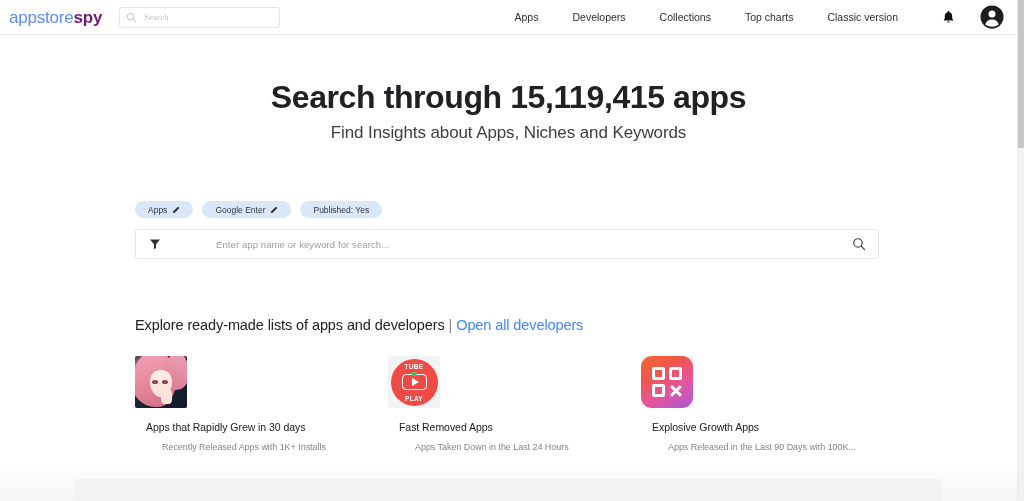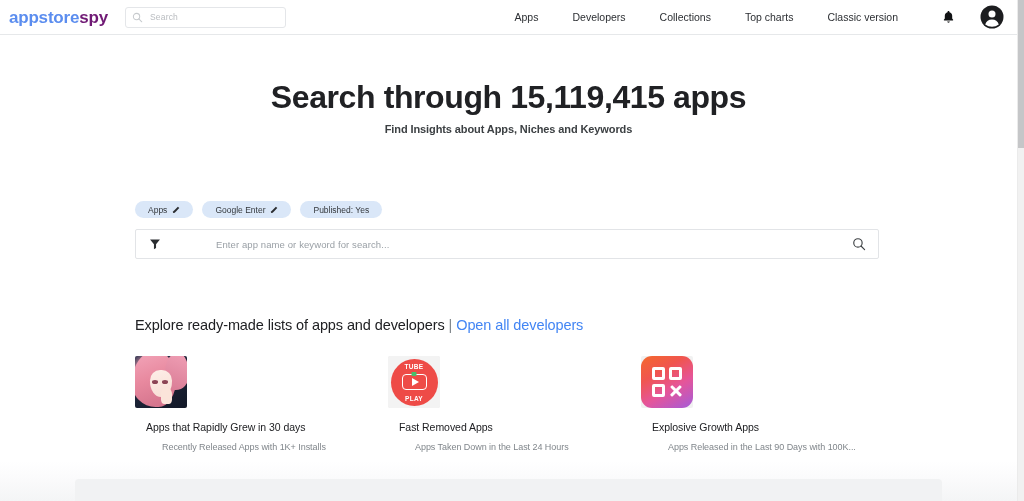--- a/index.html
+++ b/index.html
@@ -34,33 +34,34 @@
     display: flex;
     align-items: center;
   }
   .brand {
     margin-left: 9px;
     font-size: 17px;
     letter-spacing: -0.2px;
     white-space: nowrap;
     line-height: 1;
   }
-  .brand .b-light { color: #5b8def; font-weight: 700; }
+  .brand .b-light { color: #5b8def; font-weight: 400; }
   .brand .b-bold  { color: #701a75; font-weight: 700; }
 
   .hdr-search {
     margin-left: 17px;
     width: 161px;
     height: 21px;
     border: 1px solid #e4e6e9;
     border-radius: 3px;
     background: #fff;
     display: flex;
     align-items: center;
     padding: 0 6px;
+    font-family: Liberation Serif, serif;
   }
   .hdr-search .mag { width: 11px; height: 11px; flex: 0 0 auto; opacity: .55; }
   .hdr-search .ph {
     margin-left: 7px;
     font-size: 8.5px;
     color: #b9bcc0;
     letter-spacing: .2px;
     white-space: nowrap;
   }
 
@@ -93,22 +94,22 @@
     font-weight: 700;
     color: #202124;
     letter-spacing: -0.4px;
     line-height: 1.2;
   }
   .hero-sub {
     position: absolute;
     top: 123px;
     left: 0; right: 7px;
     text-align: center;
-    font-size: 11px;
-    font-weight: 700;
+    font-size: 17px;
+    font-weight: 400;
     color: #3c4043;
     letter-spacing: -0.1px;
   }
 
   
   .chips {
     position: absolute;
     top: 201px;
     left: 135px;
     display: flex;

